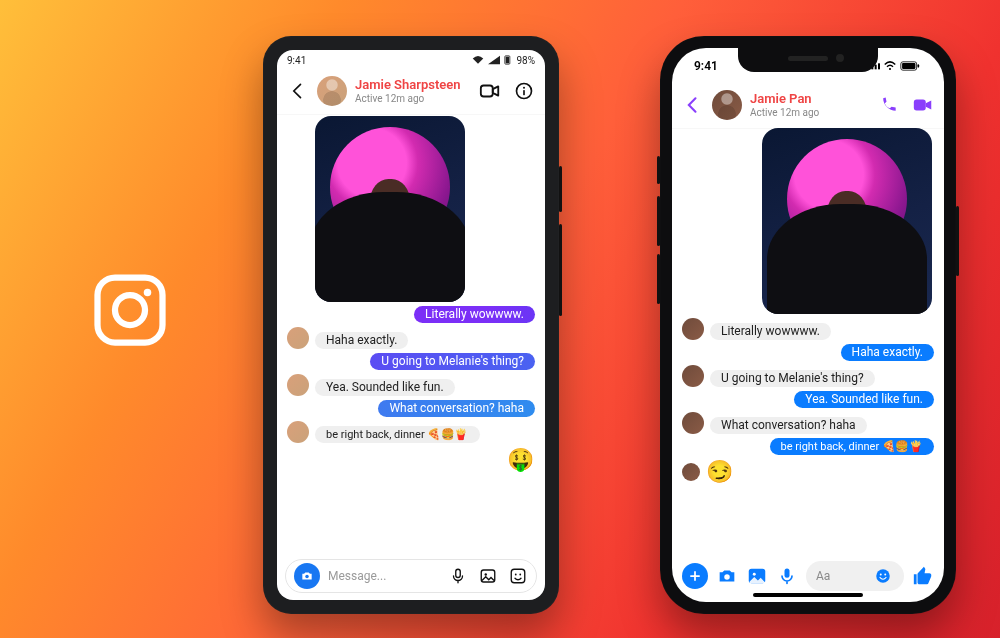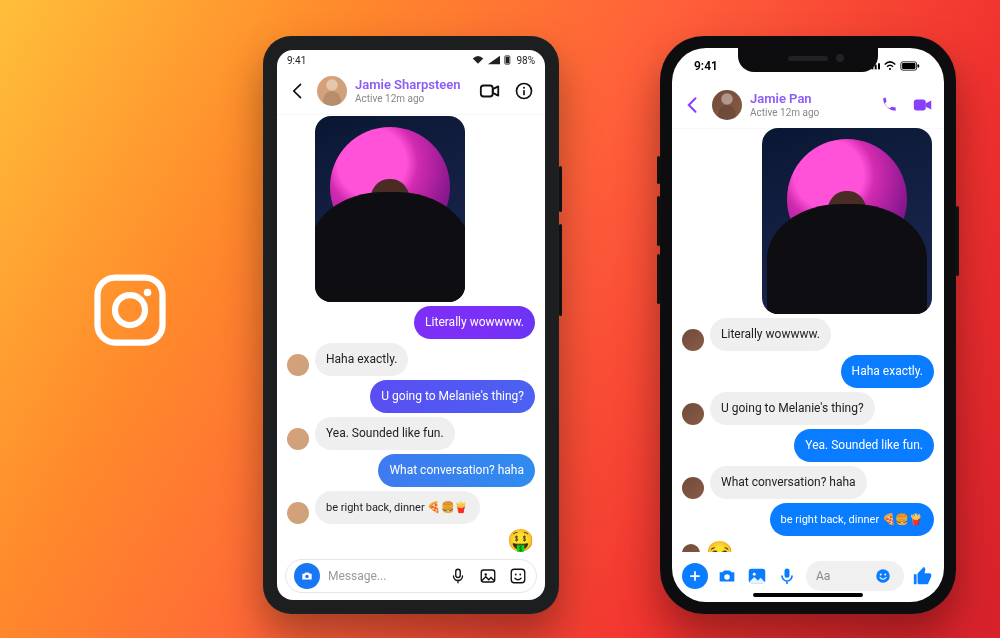--- a/index.html
+++ b/index.html
@@ -45,34 +45,34 @@
   .status-iphone .right { display:flex; align-items:center; gap:4px; }
   .mini-icon { display:inline-flex; width:12px; height:10px; }
 
   
   .chat-header { display:flex; align-items:center; padding:6px 10px 8px; gap:8px; border-bottom:1px solid rgba(0,0,0,0.03); }
   .back { width:22px; height:22px; display:flex; align-items:center; justify-content:center; }
   .avatar { width:30px; height:30px; border-radius:50%; background:linear-gradient(135deg,#d9a07a,#caa27a); flex:none; position:relative; overflow:hidden; }
   .avatar::after{ content:""; position:absolute; inset:0; background:radial-gradient(circle at 50% 30%, rgba(255,255,255,.4) 0 20%, transparent 24%), radial-gradient(circle at 50% 80%, rgba(0,0,0,.12) 0 30%, transparent 32%);}
   .avatar.linlin { background:linear-gradient(135deg,#6f4b3b,#8a5b46);}
   .hdr-text { display:flex; flex-direction:column; line-height:1.1; flex:1; min-width:0;}
-  .hdr-name { font-size:13px; font-weight:600; color:#8b5cf6;}
+  .hdr-name { font-size:13px; font-weight:600; color:#ef4444;}
   .hdr-active { font-size:10px; color:#888;}
   .hdr-actions { display:flex; gap:12px; align-items:center;}
   .icon-btn { width:22px; height:22px; display:flex; align-items:center; justify-content:center; color:#111;}
   .icon-btn.purple { color:#8a3ffc;}
 
   
   .chat-body { position:absolute; left:0; right:0; top:66px; bottom:48px; padding:0 10px 6px; overflow:hidden; }
   .iphone .chat-body { top:80px; bottom:50px; }
   .row { display:flex; align-items:flex-end; gap:6px; margin:4px 0;}
   .row.out { justify-content:flex-end; }
   .av-s { width:22px; height:22px; border-radius:50%; background:linear-gradient(135deg,#d9a07a,#caa27a); flex:none;}
   .av-s.linlin { background:linear-gradient(135deg,#6f4b3b,#8a5b46);}
-  .bubble { max-width:74%; padding:9px 11px; border-radius:18px; font-size:12px; line-height:1.25; word-wrap:break-word;}
+  .bubble { max-width:74%; padding:1px 11px; border-radius:18px; font-size:12px; line-height:1.25; word-wrap:break-word;}
   .in .bubble { background:#efefef; color:#222;}
   .out .bubble { color:#fff;}
   .ig-grad-1 { background:linear-gradient(100deg,#7b2ff7 0%, #7b2ff7 60%, #6a35f5 100%); }
   .ig-grad-2 { background:linear-gradient(100deg,#5b4df3,#4a62f1); }
   .ig-grad-3 { background:linear-gradient(100deg,#3f7af0,#2f8cef); }
   .fb-blue { background:#0a7cff; }
   .emoji { font-size:11px; }
   .big-emoji { font-size:22px; }
   .photo-msg { width:150px; height:186px; border-radius:16px; background:linear-gradient(160deg,#0a1733 0%, #142145 55%, #19284f 100%); position:relative; overflow:hidden; margin-left:28px; margin-bottom:4px;}
   .iphone .photo-msg { width:170px; margin-left:auto; margin-right:2px;}

